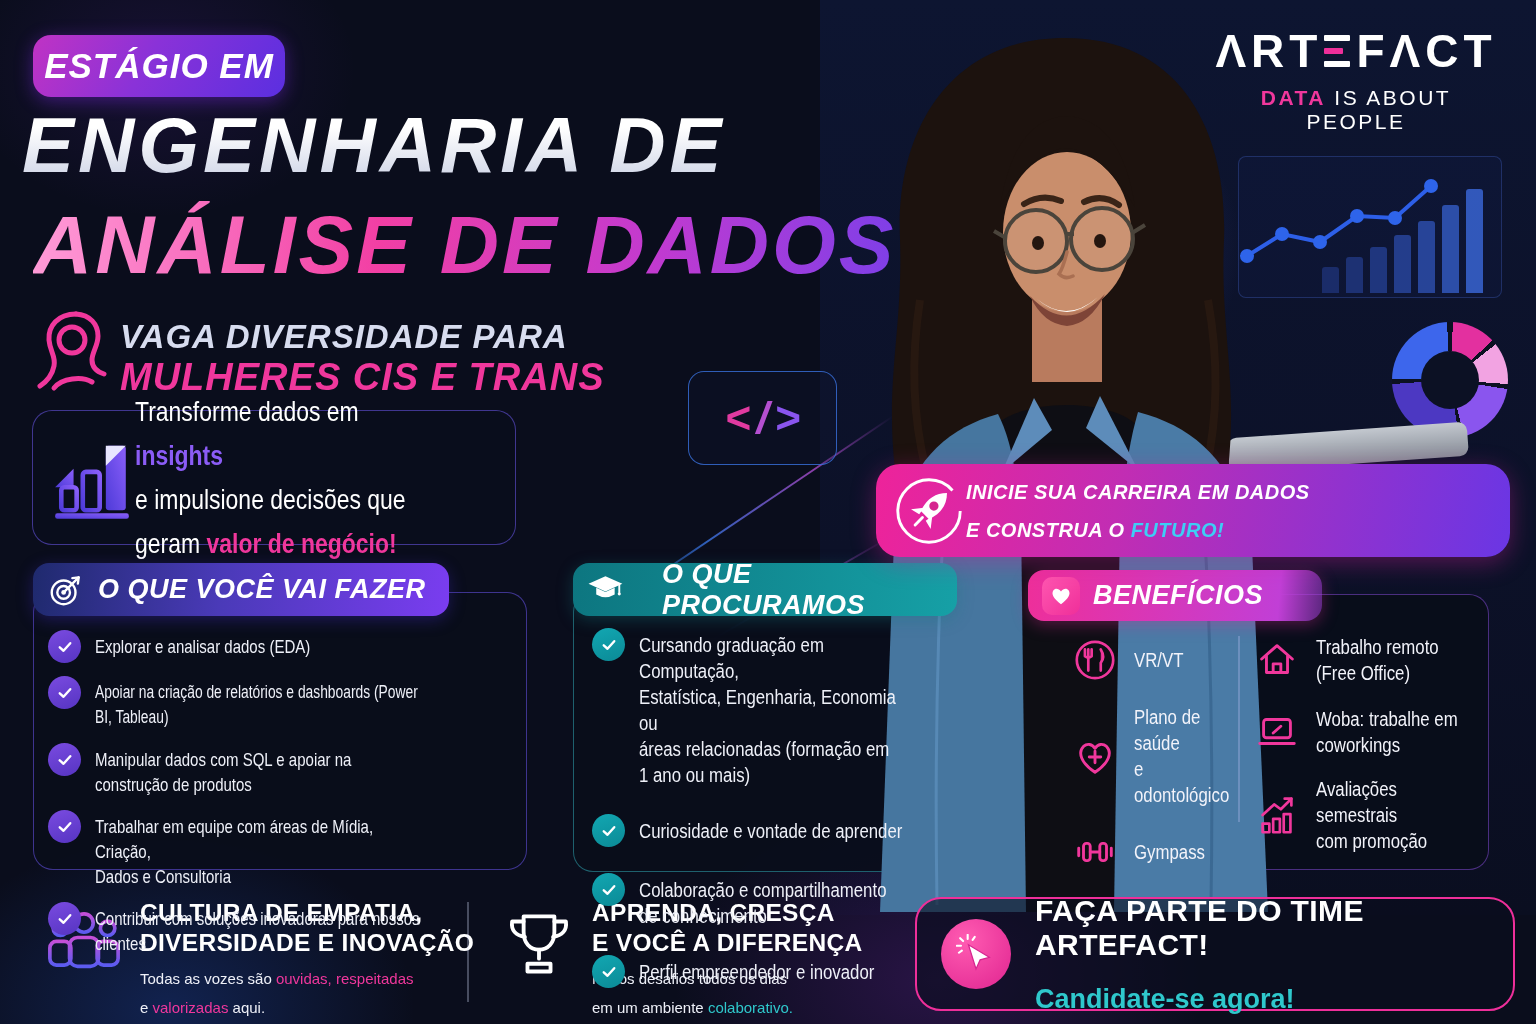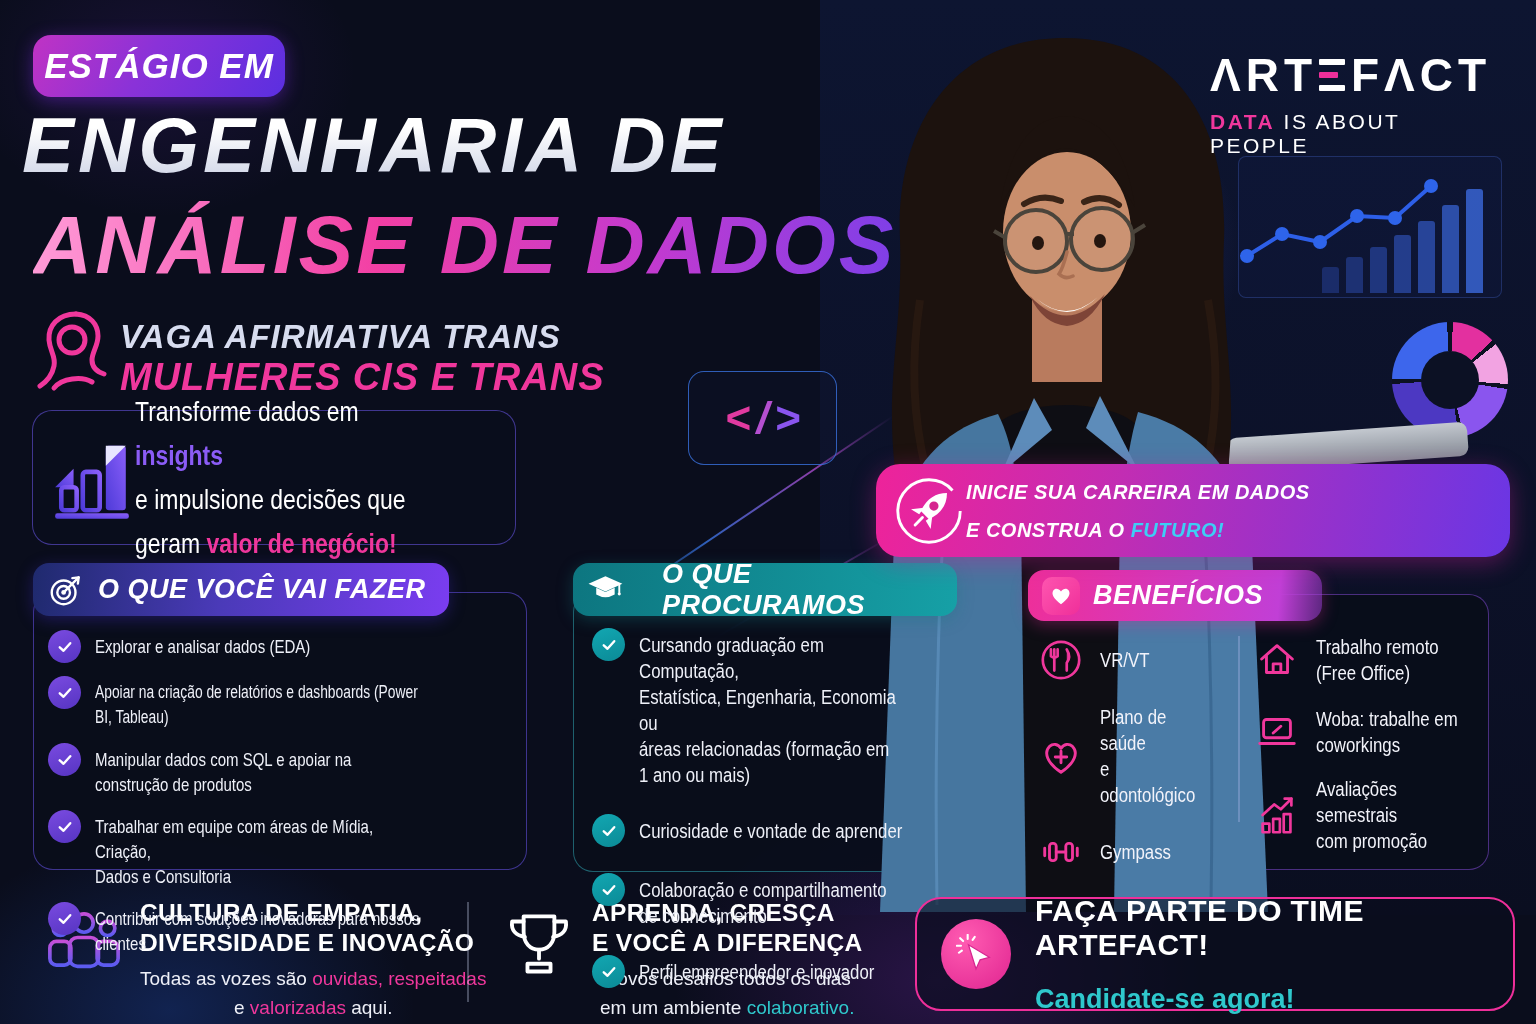--- a/index.html
+++ b/index.html
@@ -73,42 +73,42 @@
   .check-item{display:flex;gap:14px;align-items:flex-start;}
   .check-circle{flex:0 0 33px;width:33px;height:33px;border-radius:50%;display:flex;align-items:center;justify-content:center;}
   .check-circle.purple{background:linear-gradient(160deg,#7a4be0,#5634c2);}
   .check-circle.teal{background:linear-gradient(160deg,#12a7b2,#0b8a96);}
   .check-text{font-size:19px;line-height:25px;padding-top:4px;width:127%;transform:scaleX(.79);transform-origin:left top;color:#eef0f8;}
   .check-text.tight{font-size:17.5px;}
   .list.mid .check-text{font-size:20px;line-height:26px;width:119%;transform:scaleX(.84);}
   .preline{white-space:pre-line;}
   
   .ben-col{position:absolute;display:flex;flex-direction:column;gap:16px;z-index:6;}
-  .ben-col.l{left:1036px;top:632px;width:190px;}
+  .ben-col.l{left:1070px;top:632px;width:190px;}
   .ben-col.r{left:1252px;top:632px;width:235px;}
   .ben-row{display:flex;align-items:center;gap:14px;min-height:56px;}
   .ben-icon{flex:0 0 50px;width:50px;height:50px;display:flex;align-items:center;justify-content:center;}
   .ben-label{font-size:20px;line-height:26px;width:119%;transform:scaleX(.84);transform-origin:left center;color:#f2f3fa;}
   .ben-divider{left:1238px;top:636px;width:1.5px;height:186px;background:rgba(200,200,255,.28);z-index:6;}
   
   .career{left:876px;top:464px;width:634px;height:93px;border-radius:24px;z-index:7;
     background:linear-gradient(100deg,#ee239a 0%,#c22db3 38%,#6a36e4 100%);
     display:flex;align-items:center;box-shadow:0 6px 24px rgba(200,30,150,.4);}
   .career-icon{flex:0 0 74px;margin-left:16px;}
   .career-text{font-style:italic;font-weight:700;font-size:20px;line-height:38px;letter-spacing:.5px;}
   
-  .logo{left:1210px;top:48px;width:292px;text-align:left;z-index:7;}
+  .logo{left:1210px;top:24px;width:292px;text-align:center;z-index:7;}
   .logo-word{font-weight:700;font-size:46px;letter-spacing:5px;color:#fff;display:inline-flex;align-items:center;}
   .logo-e{display:inline-block;position:relative;width:26px;height:34px;margin:0 6px 0 2px;}
   .logo-e b{position:absolute;left:0;height:6px;border-radius:1px;background:#fff;}
   .logo-e .t{top:1px;width:26px;} .logo-e .m{top:14px;width:19px;background:#ee2f9a;} .logo-e .b{top:27px;width:26px;}
   .tagline{margin-top:8px;font-size:21px;letter-spacing:2.5px;font-weight:500;color:#fff;}
   
   .culture-title,.learn-title{font-weight:700;font-size:24.5px;line-height:30px;letter-spacing:.3px;}
-  .culture-body,.learn-body{font-size:19px;line-height:29px;color:#eef0f8;margin-top:6px;text-align:center;}
+  .culture-body,.learn-body{font-size:15px;line-height:29px;color:#eef0f8;margin-top:6px;}
   .vdivider{left:467px;top:902px;width:2px;height:100px;background:rgba(220,225,255,.3);}
   .cta{left:915px;top:897px;width:596px;height:110px;border:2px solid #ee2f9a;border-radius:26px;
     background:rgba(10,14,30,.6);display:flex;align-items:center;gap:24px;z-index:7;}
   .cta-circle{flex:0 0 70px;width:70px;height:70px;margin-left:24px;border-radius:50%;
     background:radial-gradient(circle at 35% 30%,#ff5cb2,#e02490);display:flex;align-items:center;justify-content:center;}
   .cta-title{font-weight:700;font-size:30px;letter-spacing:.4px;}
   .cta-sub{font-weight:700;font-size:27px;color:#2fc8cc;margin-top:22px;}
   .code-box{left:688px;top:371px;width:147px;height:92px;border:1.5px solid rgba(60,120,235,.75);
     border-radius:16px;display:flex;align-items:center;justify-content:center;gap:6px;
     font-weight:700;font-size:44px;font-style:italic;background:rgba(15,22,50,.25);}
@@ -197,21 +197,21 @@
   <div class="abs title2">ANÁLISE DE DADOS</div>
 
   <svg class="abs vaga-icon" width="76" height="92" viewBox="0 0 76 92">
     <g fill="none" stroke="#f0379c" stroke-width="5" stroke-linecap="round">
       <path d="M40 8 C22 8 12 20 13 34 C14 46 20 50 18 60 C16 70 10 76 4 80"></path>
       <path d="M40 8 C54 9 62 18 62 30 C62 40 56 46 56 54 C56 62 62 66 68 68"></path>
       <circle cx="36" cy="34" r="13"></circle>
       <path d="M18 82 C26 72 46 70 56 76"></path>
     </g>
   </svg>
-  <div class="abs vaga1">VAGA AFIRMATIVA TRANS</div>
+  <div class="abs vaga1">VAGA DIVERSIDADE PARA</div>
   <div class="abs vaga2">MULHERES CIS E TRANS</div>
 
   <div class="abs insights-box">
     <svg class="insights-icon" width="86" height="86" viewBox="0 0 56 56">
       <defs>
           <linearGradient id="bg1" x1="0" y1="1" x2="1" y2="0">
         <stop offset="0" stop-color="#4e3bd8"></stop>
             <stop offset="1" stop-color="#8a5ffa"></stop>
           </linearGradient>
         </defs>

